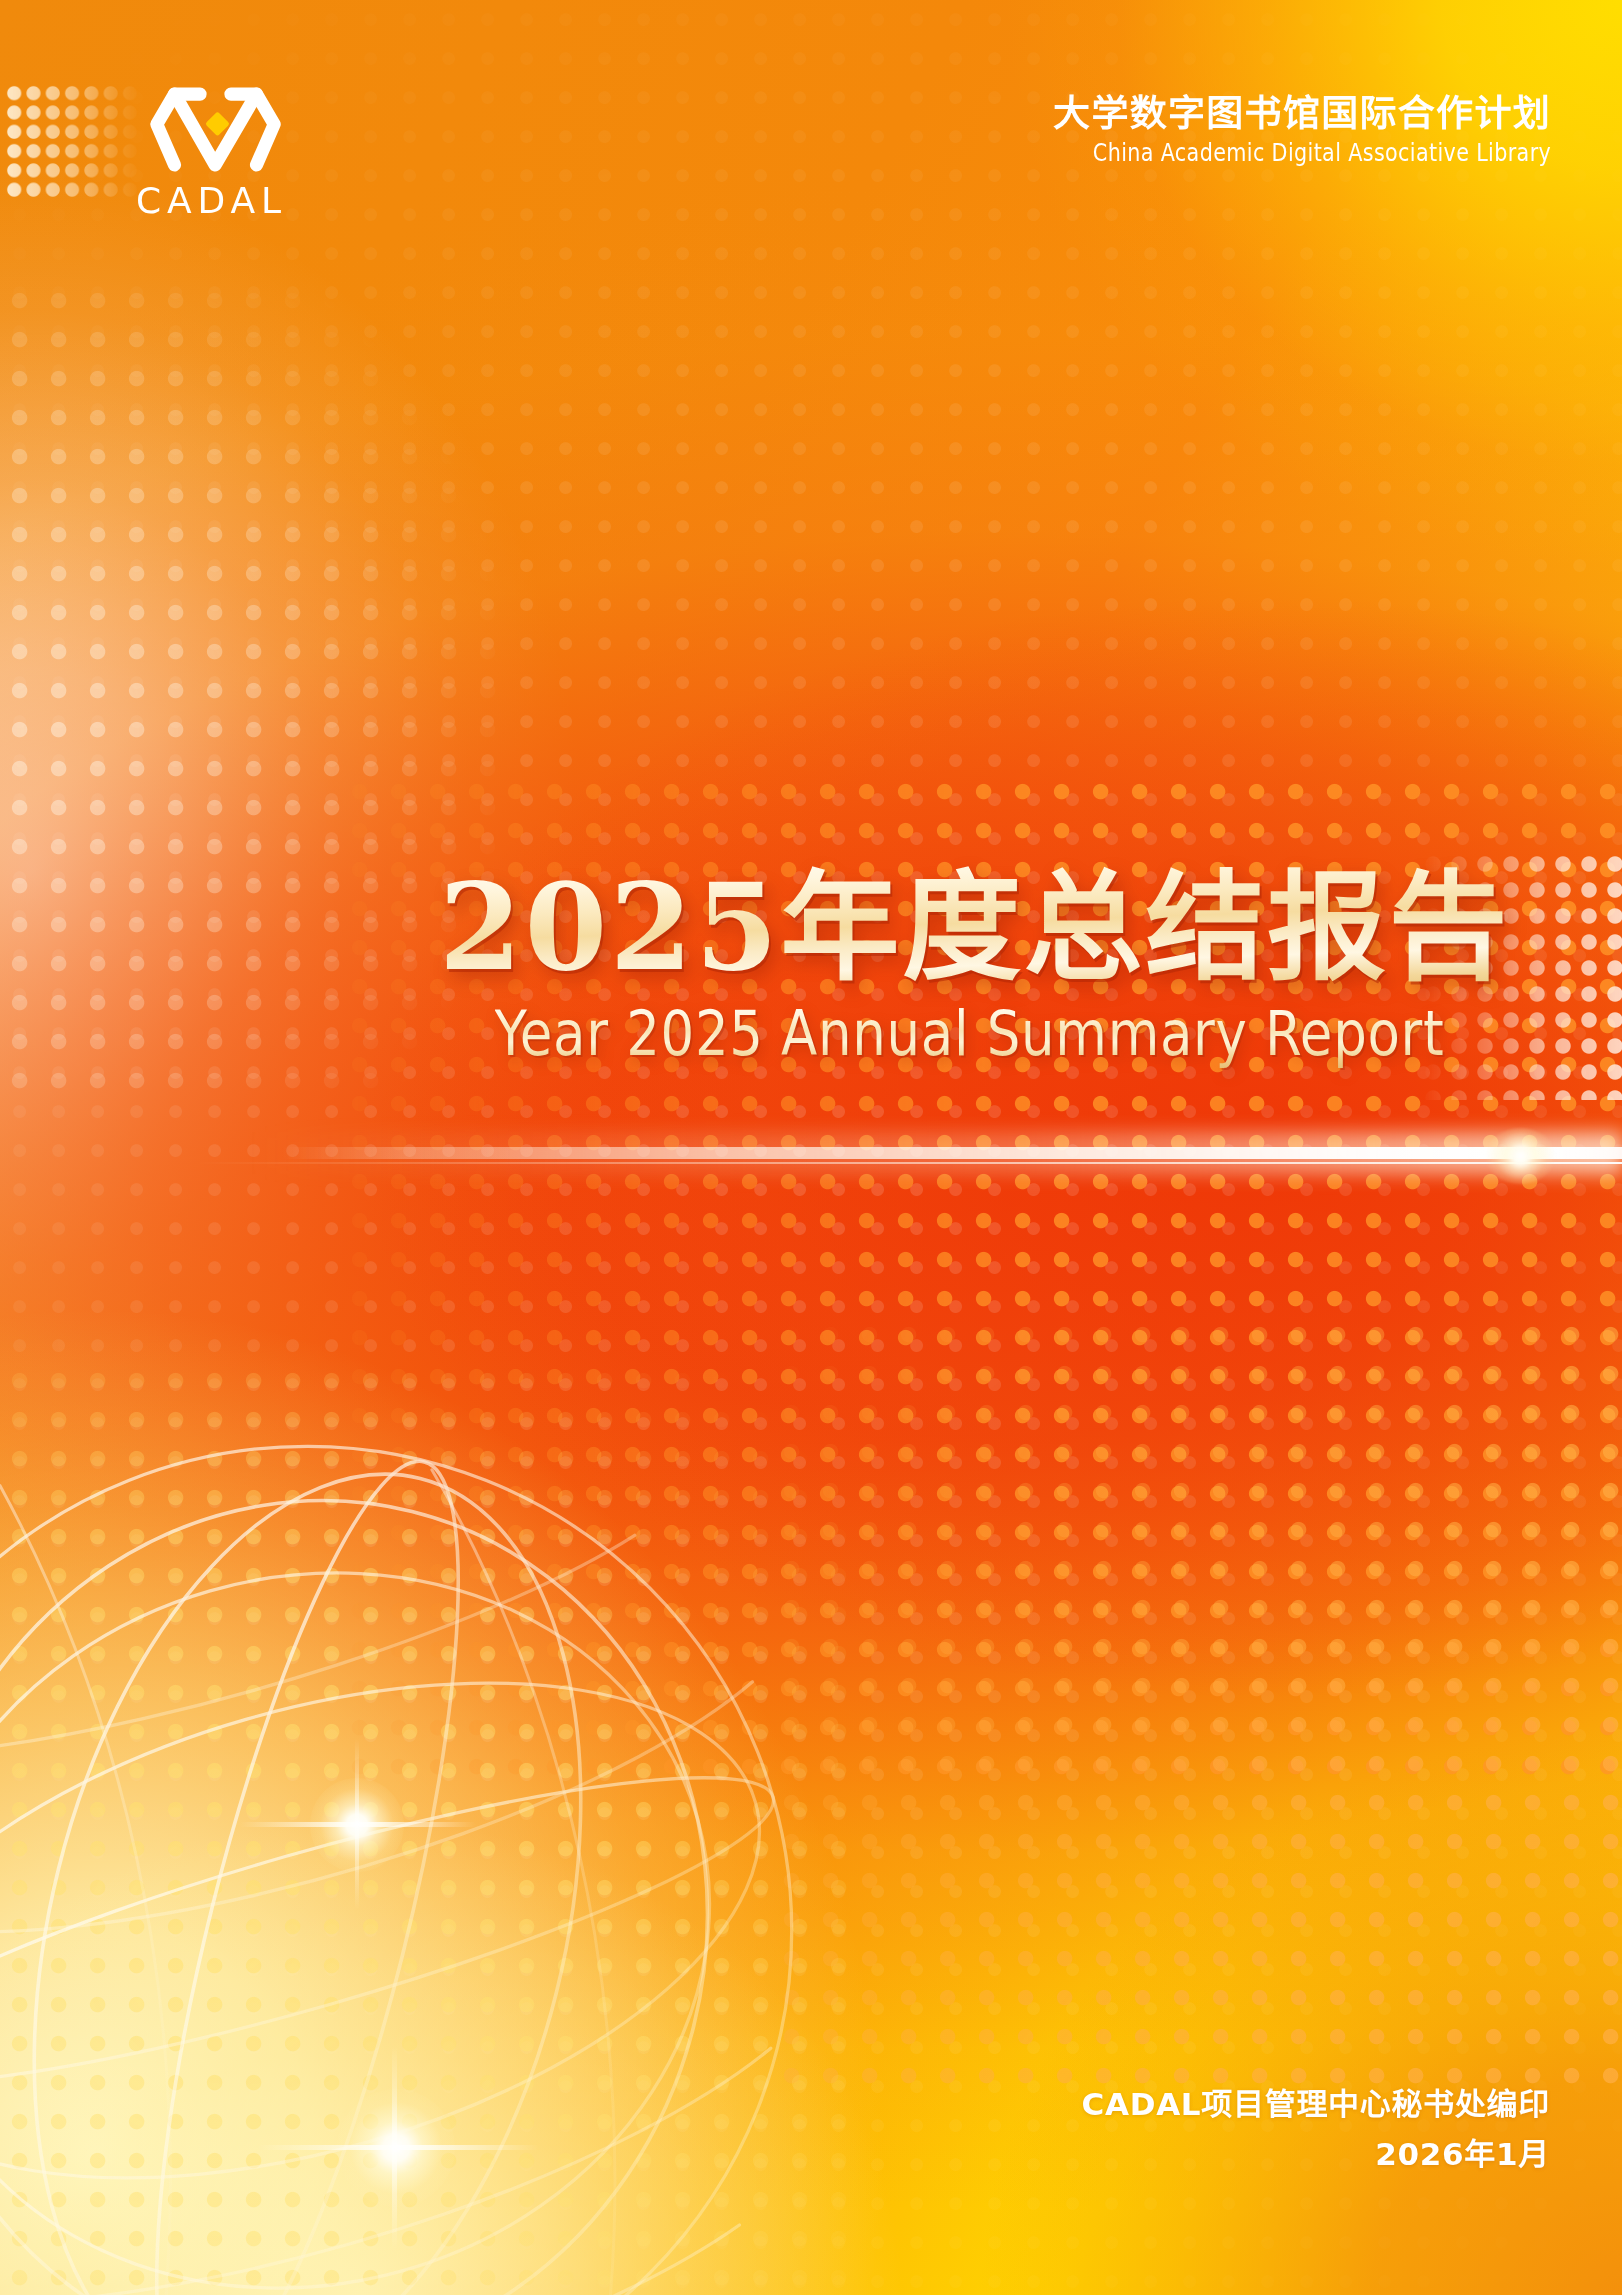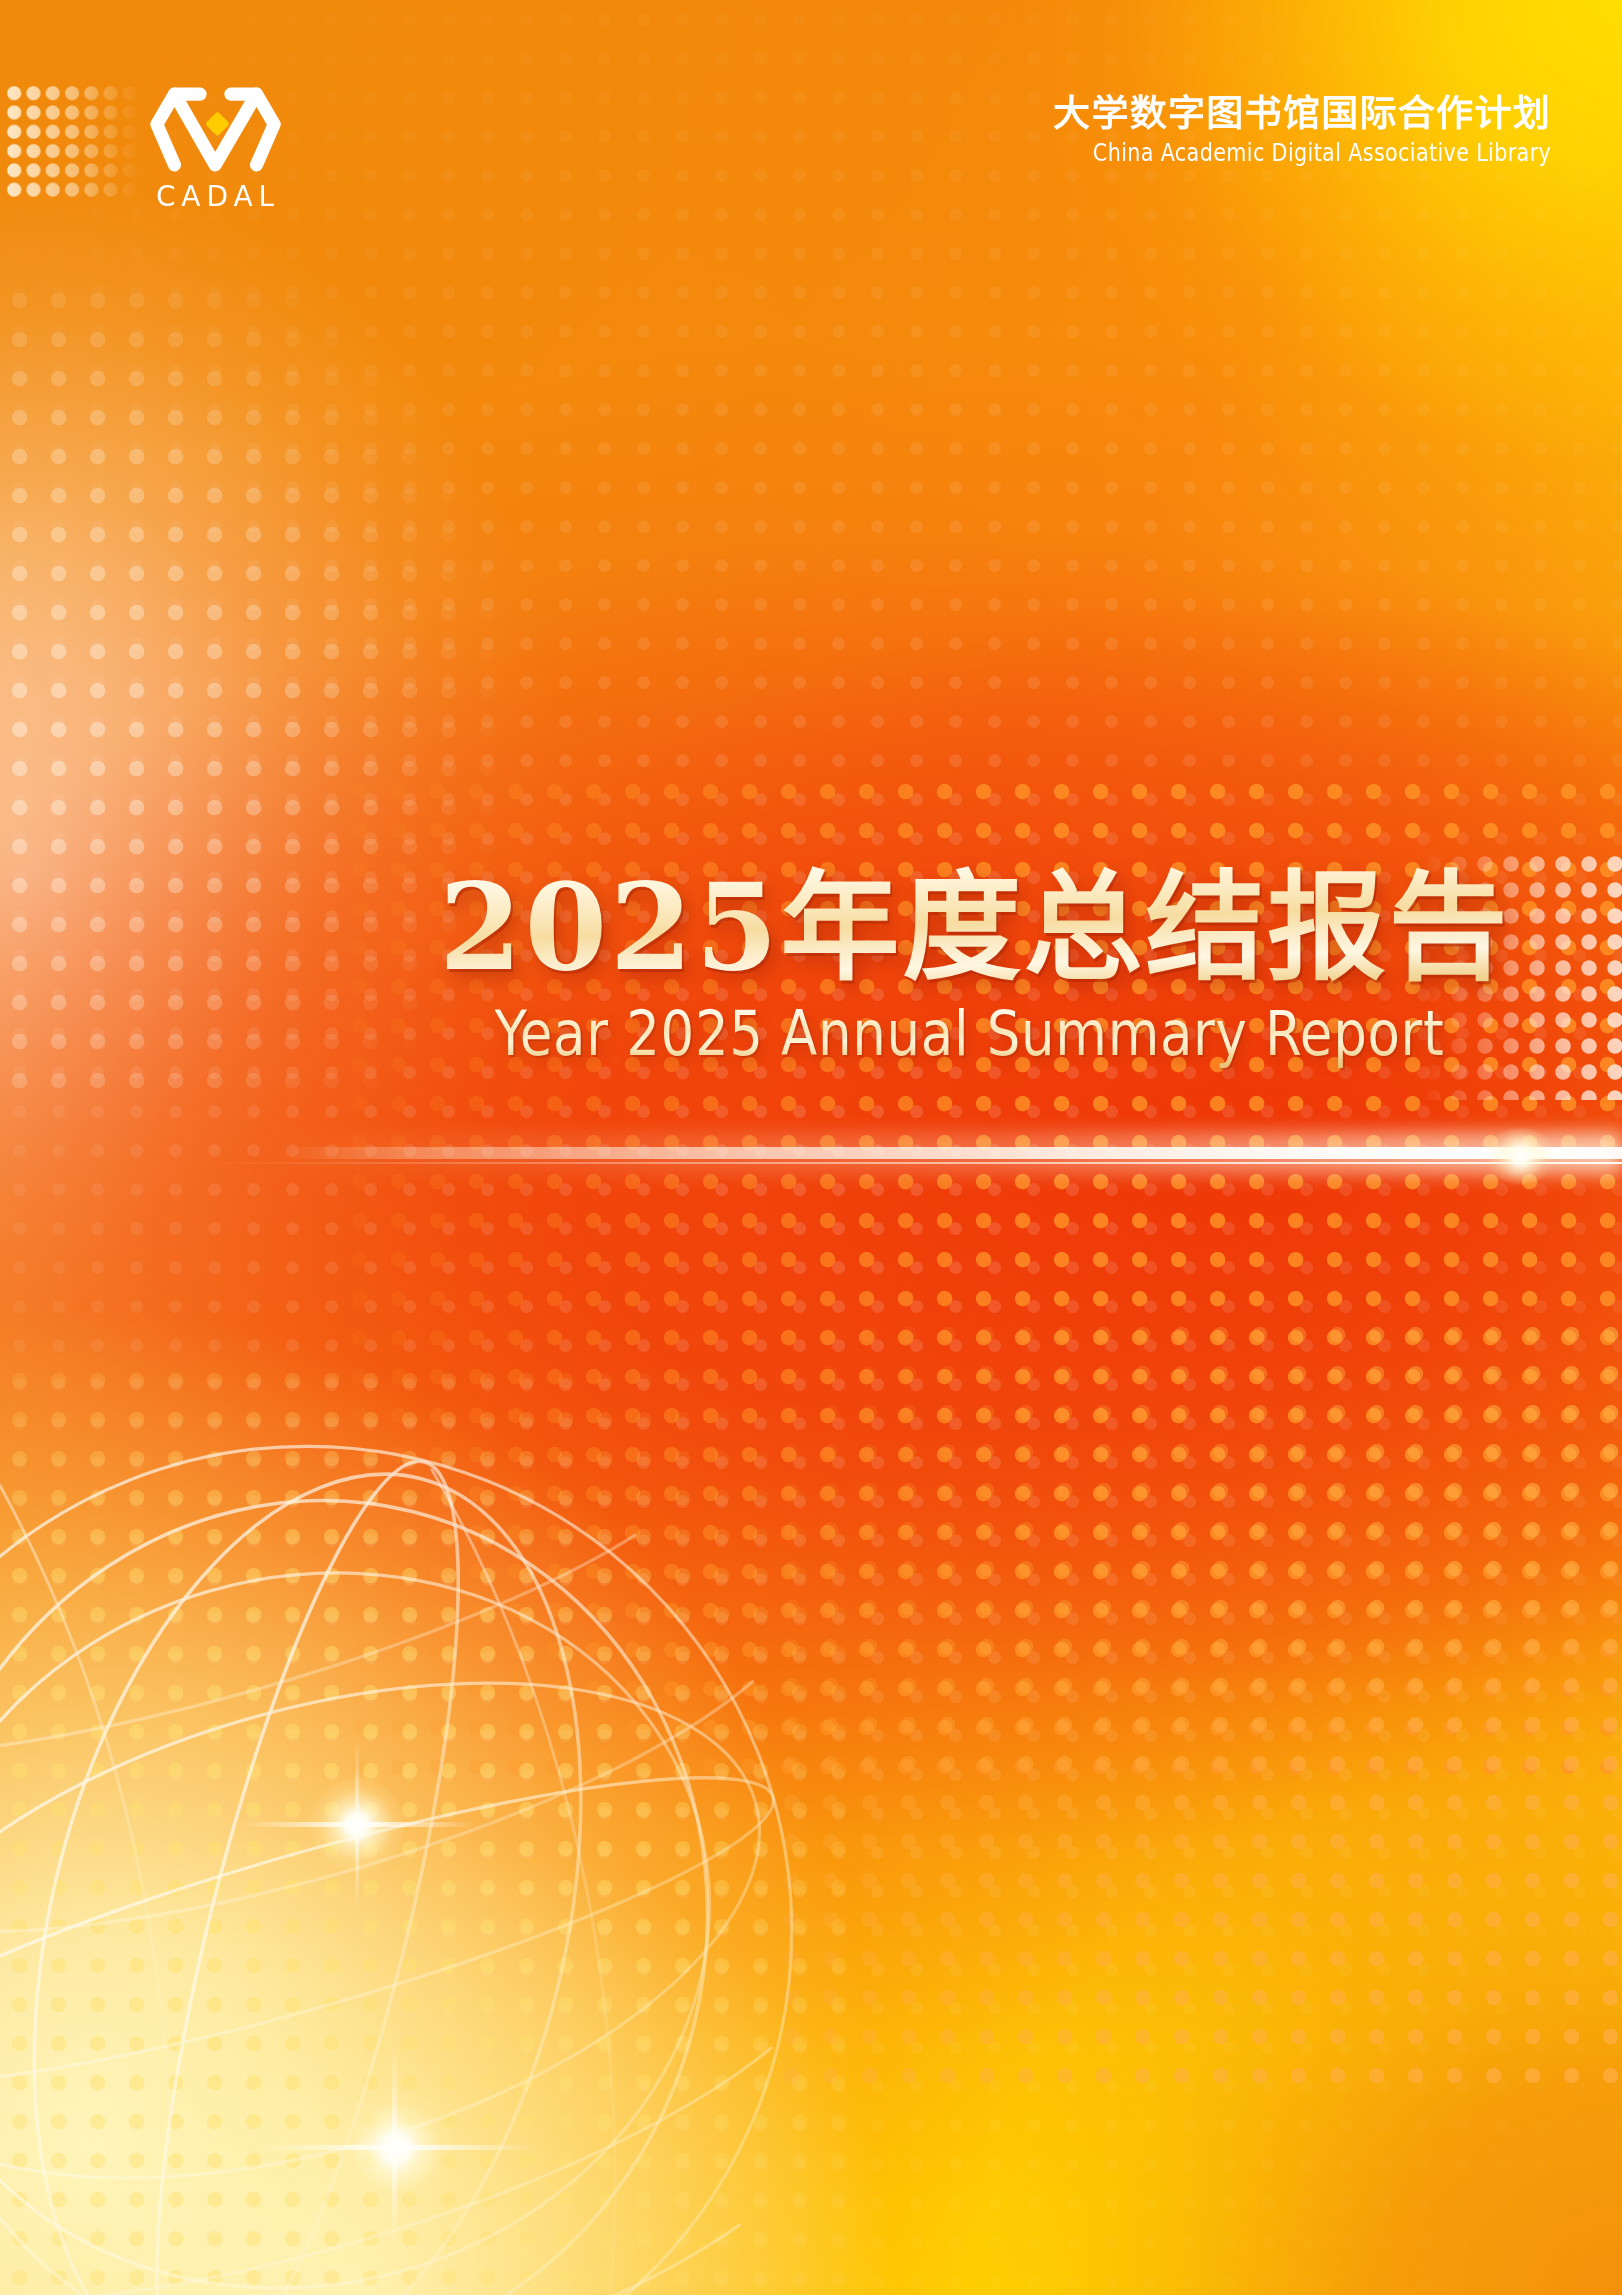--- a/index.html
+++ b/index.html
@@ -218,23 +218,22 @@
   }
 
   
   .header-logo {
     position: absolute; left: 130px; top: 77px;
     width: 170px; height: 137px;
   }
   .logo-mark { width: 141px; height: 105px; display: block; margin: 0 auto; }
   .logo-word {
     margin-top: 1.3px;
-    text-align: center;
     color: #ffffff;
-    font-size: 28px;
+    font-size: 36px;
     font-weight: 400;
     letter-spacing: 5.9px;
     text-indent: 5.9px;
     font-family: "DejaVu Sans", sans-serif;
     line-height: 1;
   }
 
   .header-text {
     position: absolute; right: 72px; top: 92px;
     text-align: right; color: #ffffff;
@@ -438,15 +437,19 @@
   <div class="header-text">
     <div class="header-cn">大学数字图书馆国际合作计划</div>
     <div class="header-en">China Academic Digital Associative Library</div>
   </div>
 
   <div class="title-block">
     <div class="title-cn">2025年度总结报告</div>
     <div class="title-en">Year 2025 Annual Summary Report</div>
   </div>
 
+  <div class="footer-block">
+    <div class="footer-line">CADAL项目管理中心秘书处编印</div>
+    <div class="footer-line">2026年1月</div>
+  </div>
 
 </div>
 
 
 </body></html>

